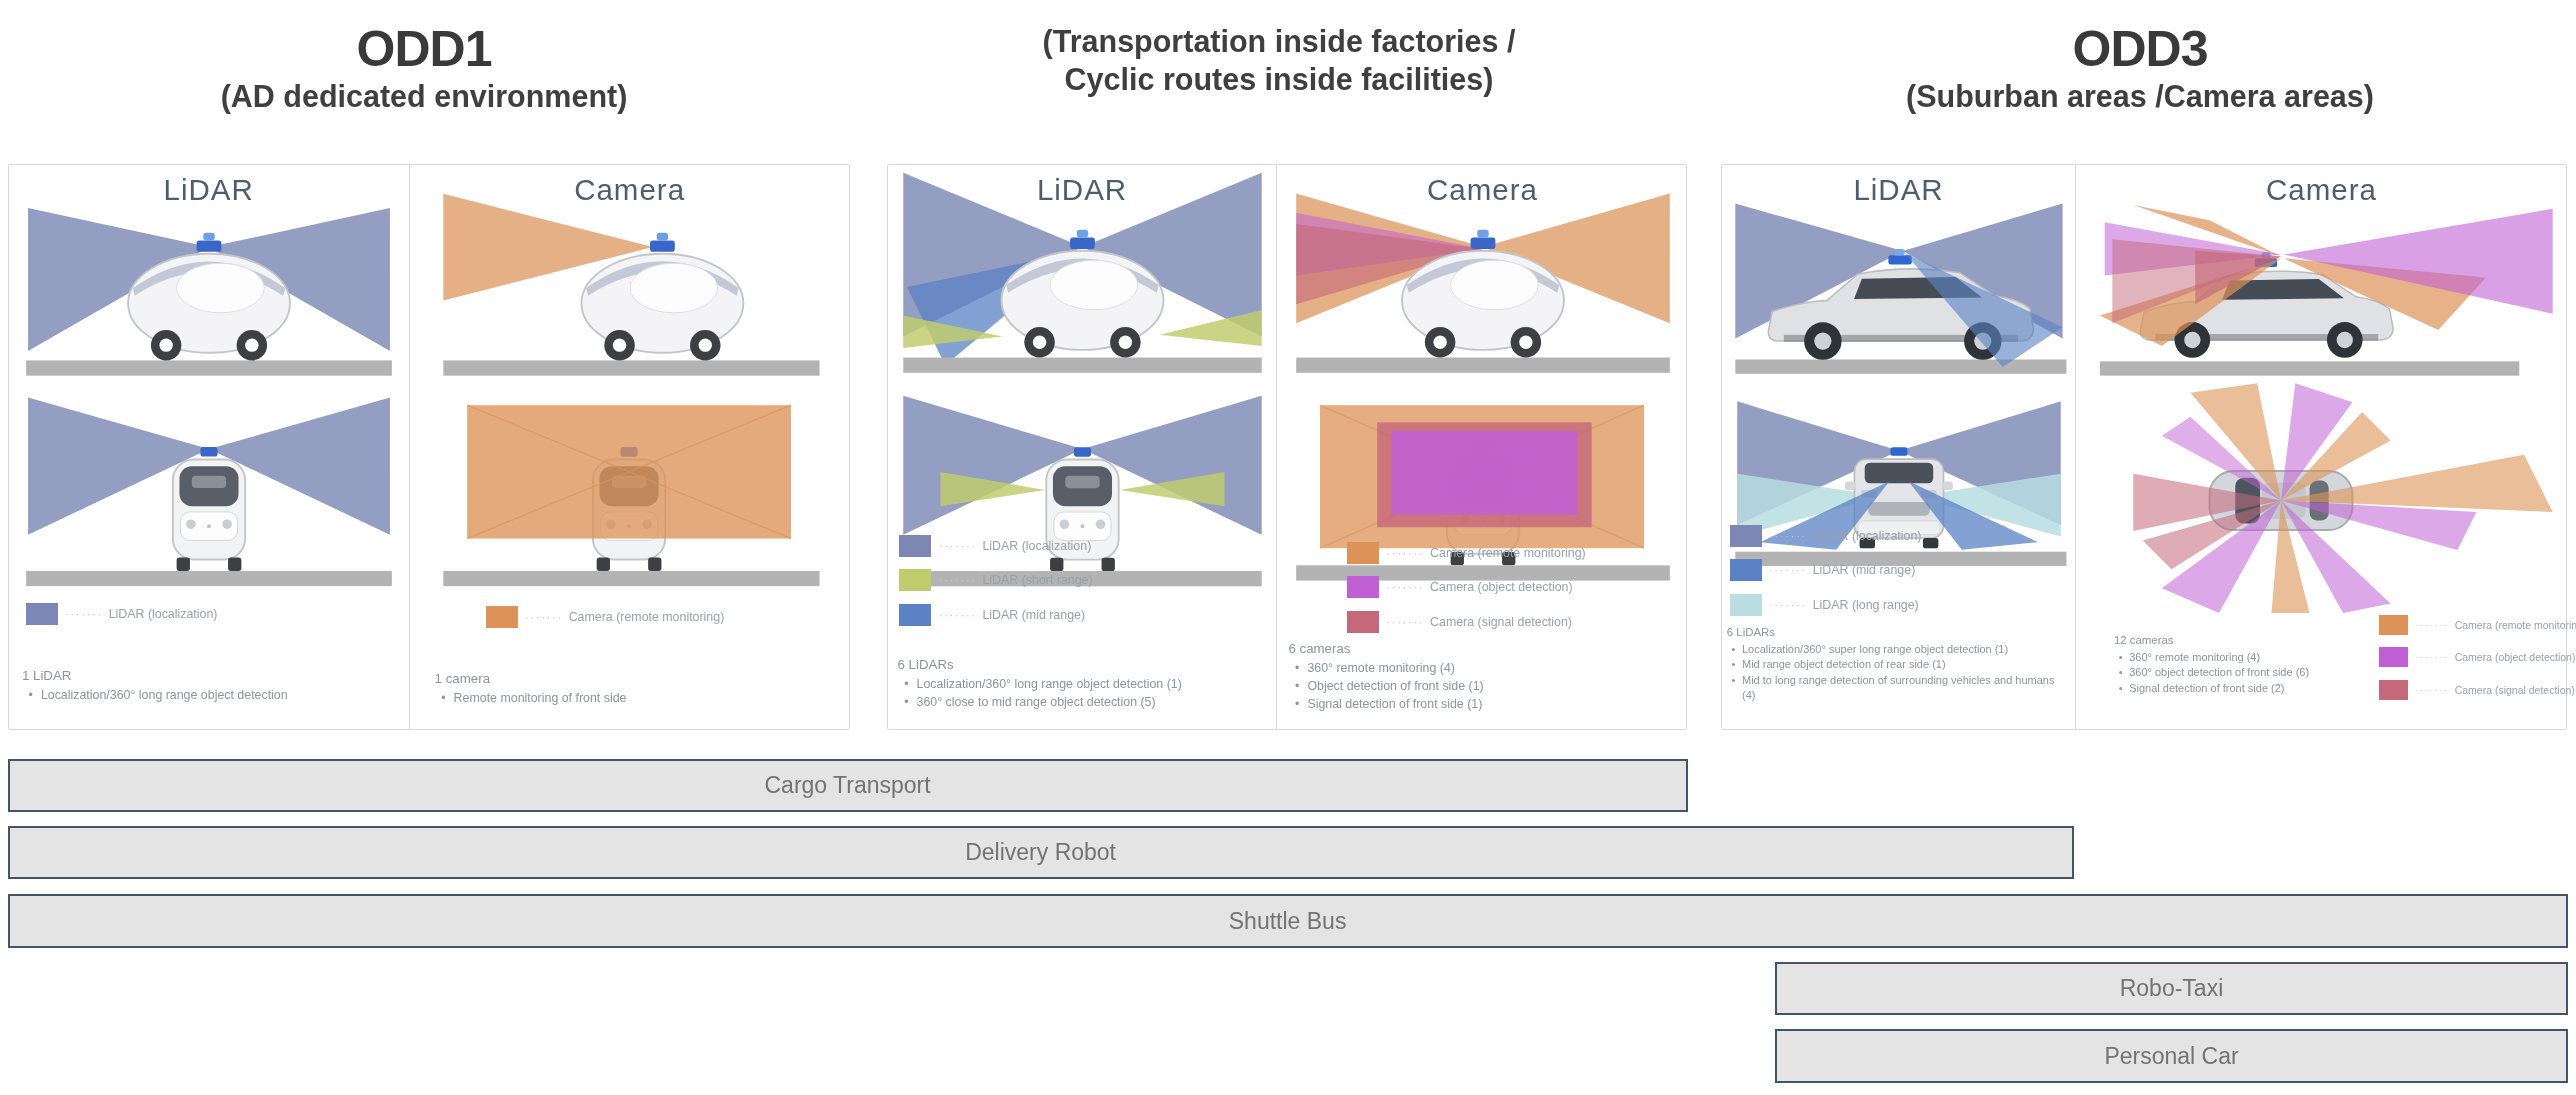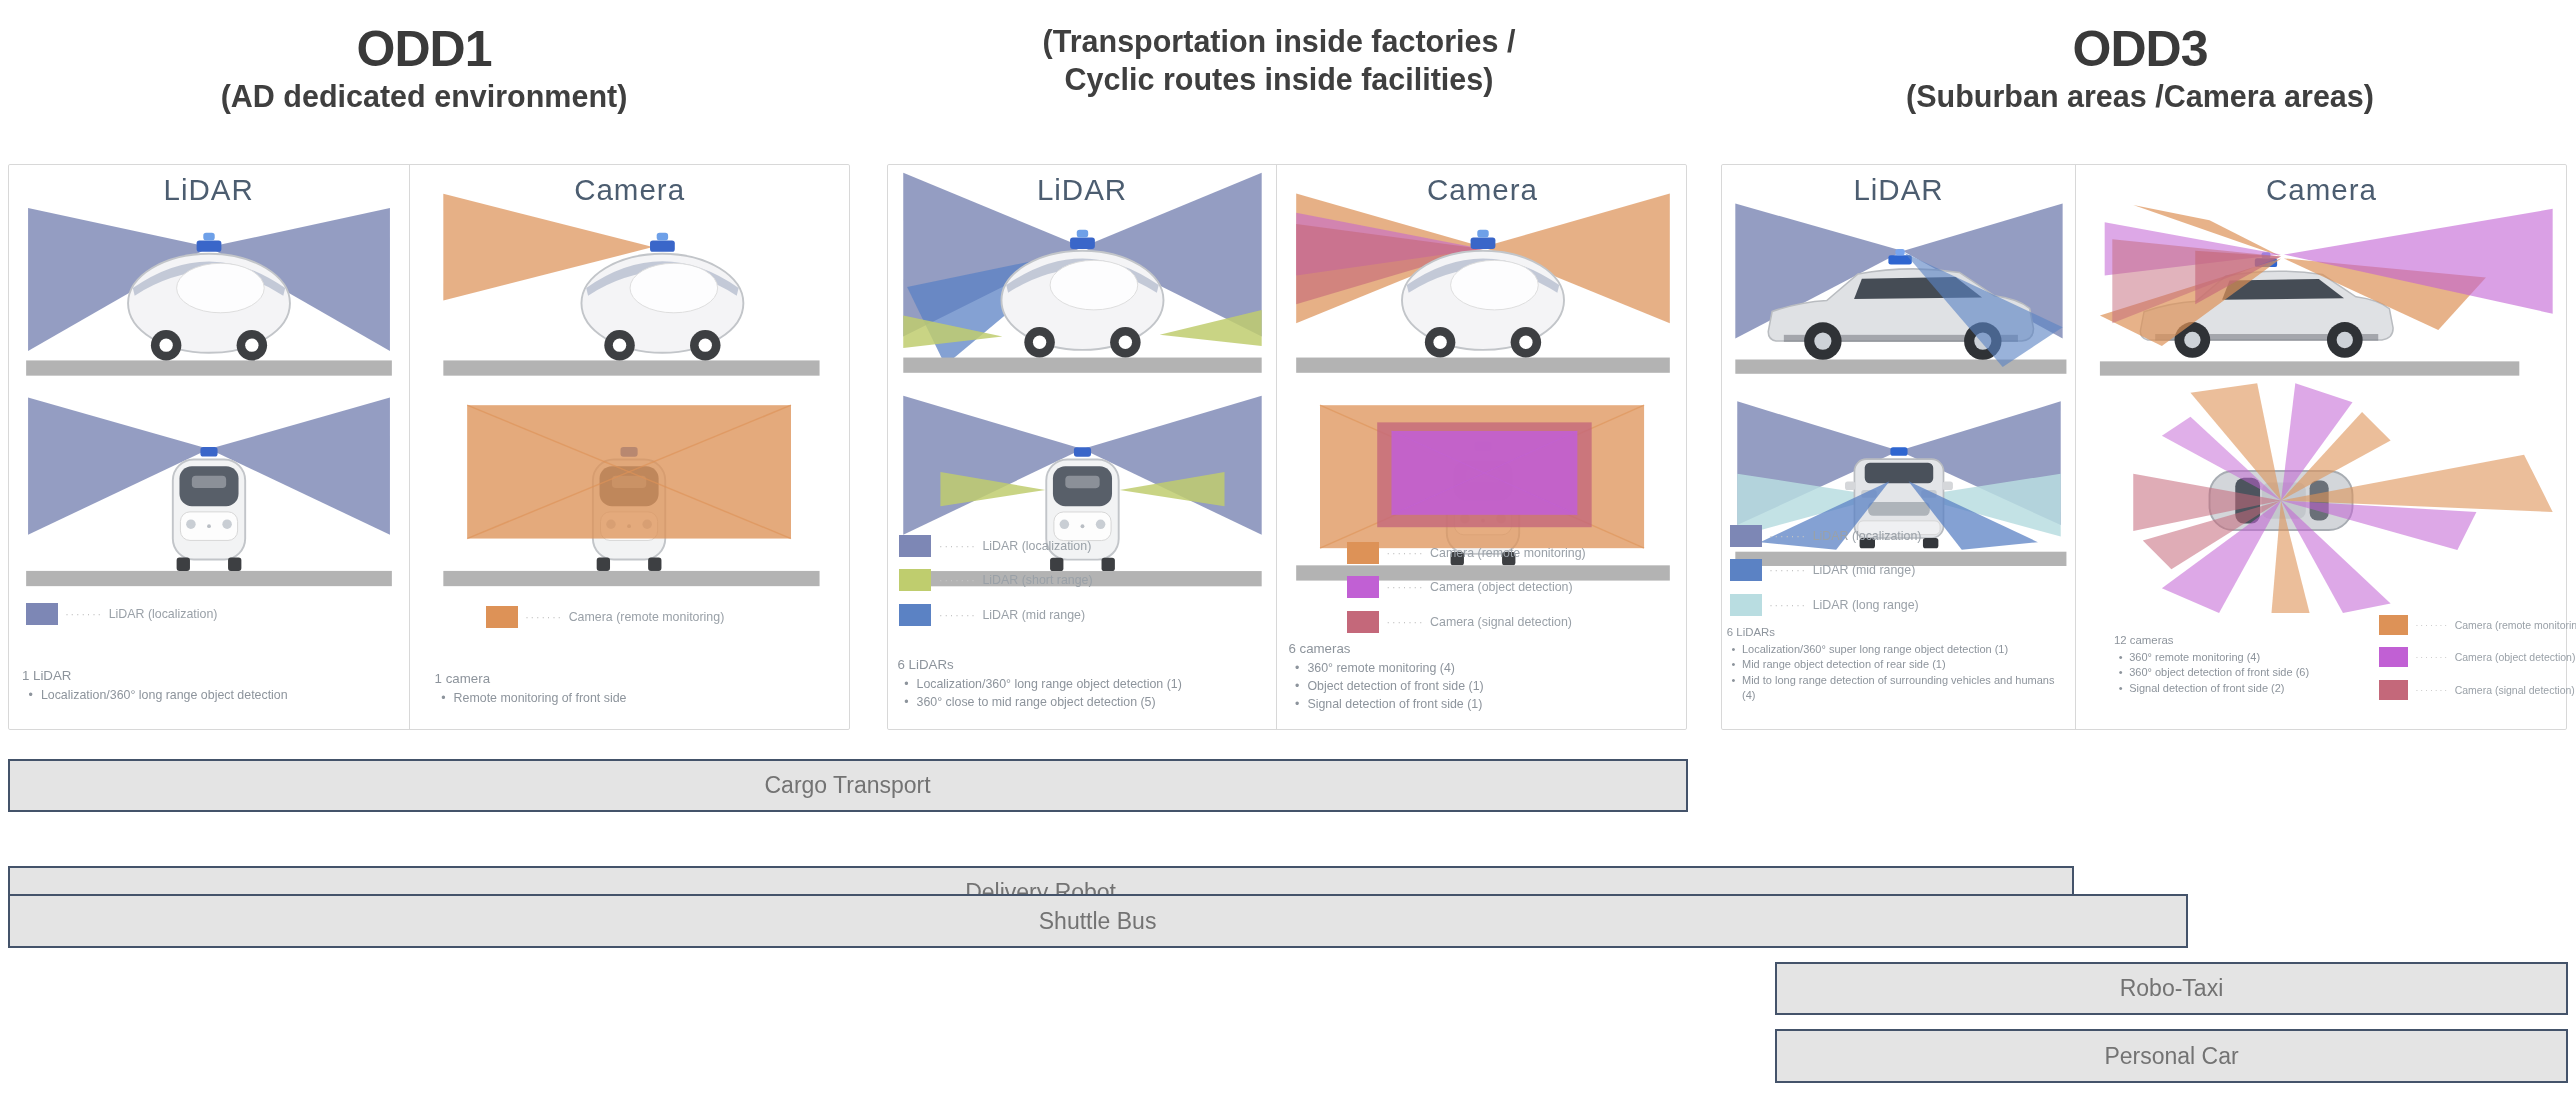--- a/index.html
+++ b/index.html
@@ -56,21 +56,21 @@
   .p2l .legends{left:11.4px;top:370px}     .p2l .syslist{left:9.5px;top:492px;width:372px}
   .p2r .legends{left:70px;top:377px}     .p2r .syslist{left:11.4px;top:476px;width:391px}
   .p3l .legends{left:7.6px;top:360px}      .p3l .syslist{left:4.8px;top:461px;width:343px}
   .p3r .legends{left:303px;top:450px}    .p3r .syslist{left:38px;top:469px;width:257px}
 
   
   .vbar { position:absolute; display:flex; align-items:center; justify-content:center;
           font-size:23px; font-weight:normal; color:#737373; letter-spacing:0; }
   #bar1 { left:7.6px;    top:759px;  width:1680px; height:53px; }
   #bar2 { left:7.6px;    top:826px;  width:2066px; height:53px; }
-  #bar3 { left:7.6px;    top:894px;  width:2180px; height:54px; }
+  #bar3 { left:7.6px;    top:894px;  width:2560px; height:54px; }
   #bar4 { left:1775px; top:962px; width:793px;  height:53px; }
   #bar5 { left:1775px; top:1029px; width:793px;  height:54px; }
 </style>
 </head>
 <body>
 
 <svg width="0" height="0" style="position:absolute">
   <defs>
     <g id="pod-side">
       <ellipse cx="0" cy="0" rx="85" ry="52" fill="#f4f4f6" stroke="#c2c5c9" stroke-width="2"></ellipse>
@@ -382,19 +382,19 @@
         <ul>
           <li>360° remote monitoring (4)</li>
           <li>360° object detection of front side (6)</li>
           <li>Signal detection of front side (2)</li>
         </ul>
       </div>
     </div>
   </div>
 
   <div class="vbar" id="bar1" style="background-color: rgb(228, 228, 228); border: 2.9px solid rgb(68, 83, 106);">Cargo Transport</div>
-  <div class="vbar" id="bar2" style="background-color: rgb(228, 228, 228); border: 2.9px solid rgb(68, 83, 106); margin-top: 40px;">Delivery Robot</div>
+  <div class="vbar" id="bar2" style="background-color: rgb(228, 228, 228); border: 2.9px solid rgb(68, 83, 106);">Delivery Robot</div>
   <div class="vbar" id="bar3" style="background-color: rgb(228, 228, 228); border: 2.9px solid rgb(68, 83, 106);">Shuttle Bus</div>
   <div class="vbar" id="bar4" style="background-color: rgb(228, 228, 228); border: 2.9px solid rgb(68, 83, 106);">Robo-Taxi</div>
   <div class="vbar" id="bar5" style="background-color: rgb(228, 228, 228); border: 2.9px solid rgb(68, 83, 106);">Personal Car</div>
 
 </div>
 
 
 </body></html>

